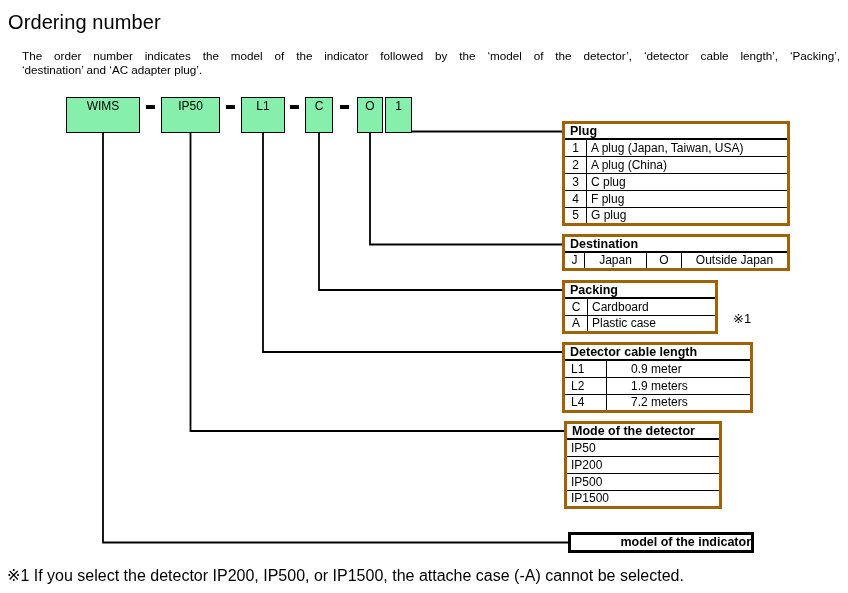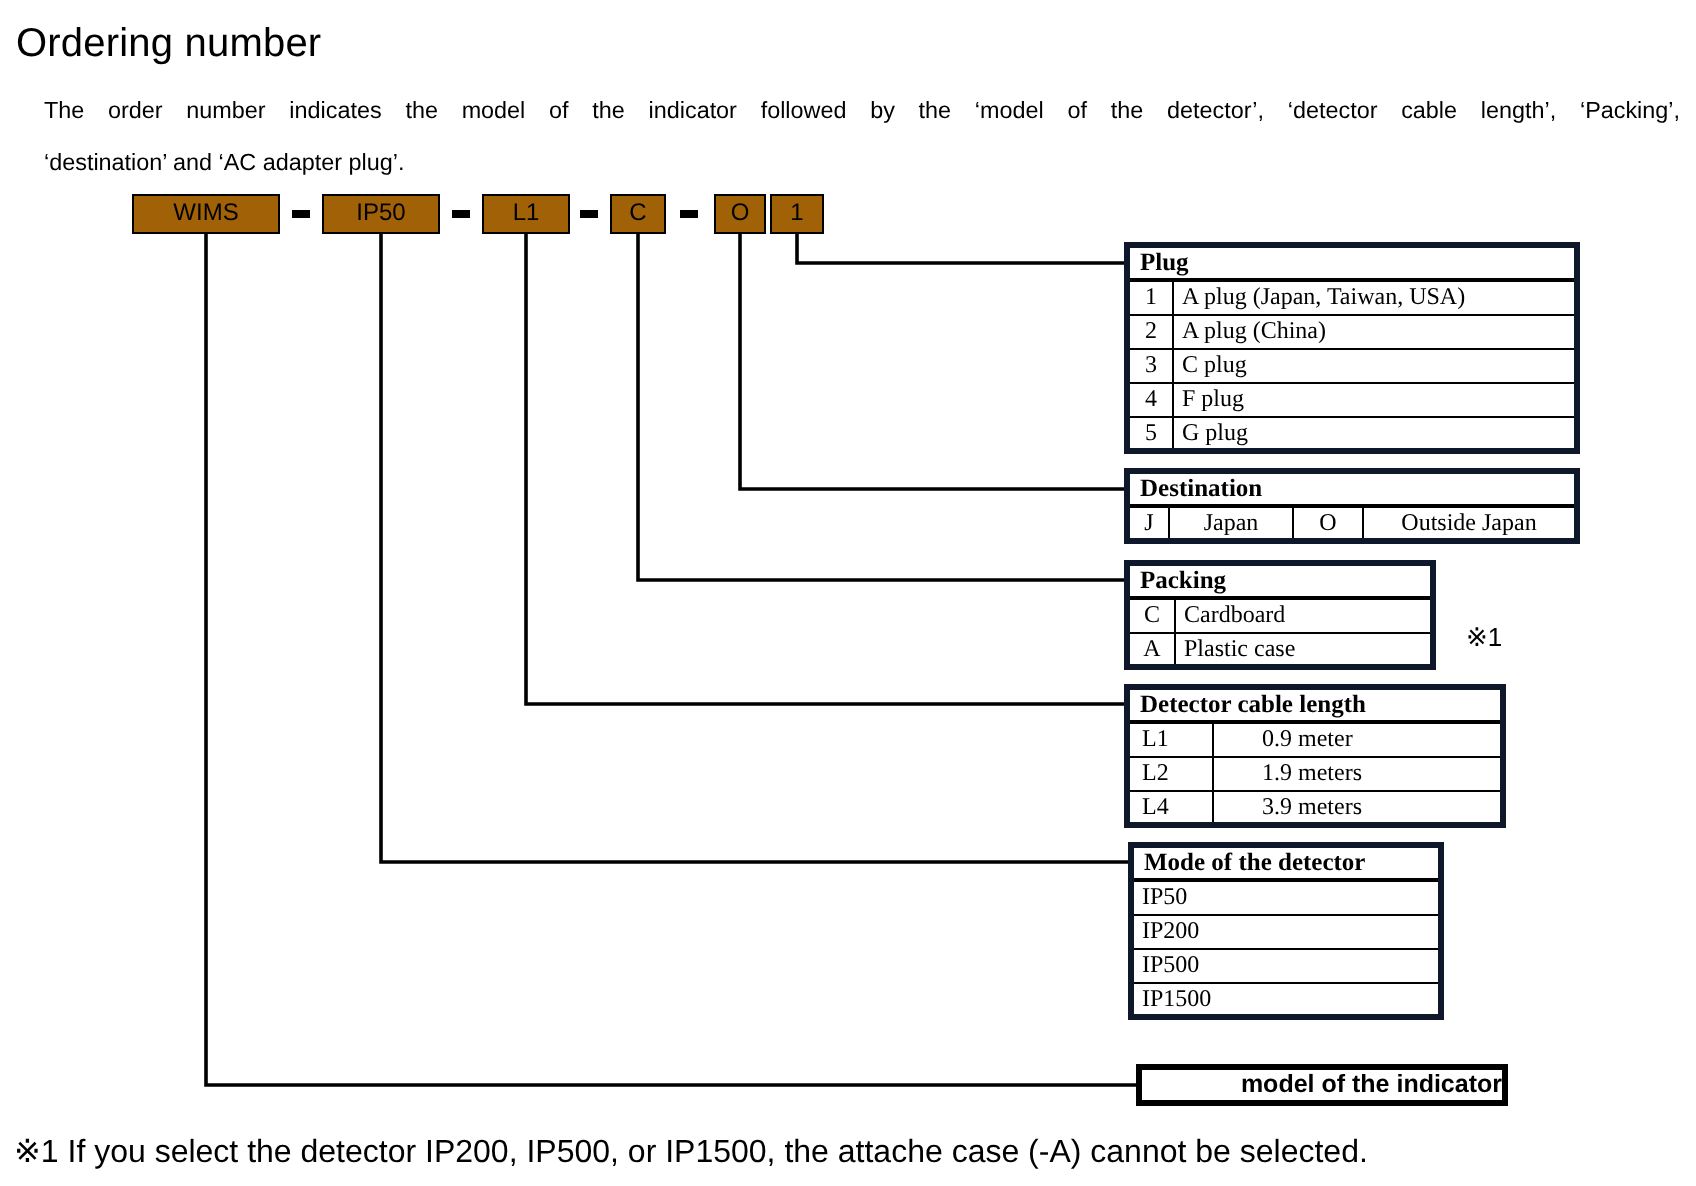--- a/index.html
+++ b/index.html
@@ -21,53 +21,52 @@
     letter-spacing: 0.1px;
   }
   .intro {
     position: absolute;
     left: 22px; top: 49px;
     width: 818px;
     font-size: 11.7px;
     line-height: 14px;
   }
   .intro .l1 { text-align: justify; text-align-last: justify; }
-  .intro .l2 { text-align: left; margin-top: 12px; }
+  .intro .l2 { text-align: left; }
   svg.connectors {
     position: absolute;
     left: 0; top: 0;
     z-index: 0;
   }
   .codebox {
     position: absolute;
     top: 97px;
-    height: 20px;
+    height: 36px;
     border: 1.5px solid #000;
-    background: #a16207;
+    background: #86efac;
     font-size: 12px;
     line-height: 17px;
     text-align: center;
     z-index: 2;
   }
   .dash {
     position: absolute;
     top: 105px;
     width: 9px;
     height: 3.5px;
     background: #000;
     z-index: 2;
   }
   table.tbl {
     position: absolute;
     border-collapse: collapse;
     background: #fff;
     font-size: 12px;
     z-index: 2;
-    border: 3px solid #0f172a;
-    font-family: Liberation Serif, serif;
+    border: 3px solid #a16207;
   }
   table.tbl th {
     border-bottom: 2px solid #000;
     text-align: left;
     font-weight: bold;
     padding: 0 0 0 5px;
     height: 16px;
     font-size: 12.5px;
   }
   table.tbl td {
@@ -222,21 +221,21 @@
       <tr>
           <td class="code">L1</td>
           <td class="desc">0.9 meter</td>
         </tr>
       <tr>
           <td class="code">L2</td>
           <td class="desc">1.9 meters</td>
         </tr>
       <tr>
           <td class="code">L4</td>
-          <td class="desc">3.9 meters</td>
+          <td class="desc">7.2 meters</td>
         </tr>
     </tbody>
   </table>
 
   <table class="tbl mode-tbl" style="left:564px;top:421px;width:158px">
     <thead>
         <tr>
           <th>Mode of the detector</th>
         </tr>
       </thead>

